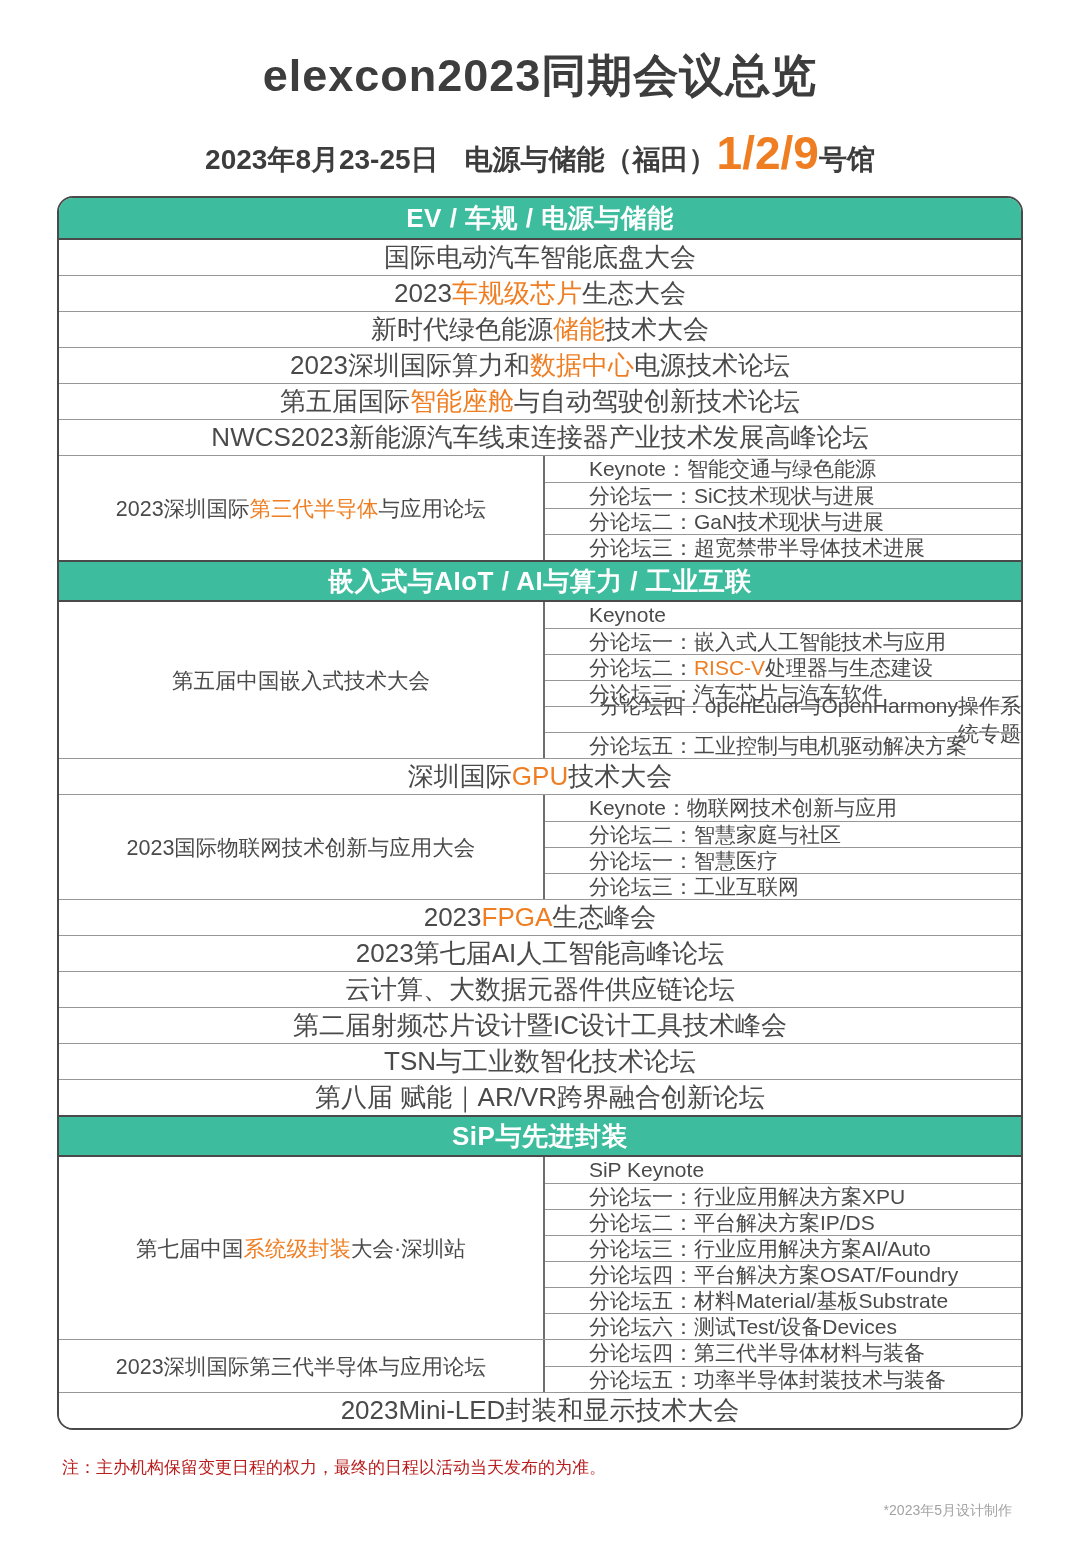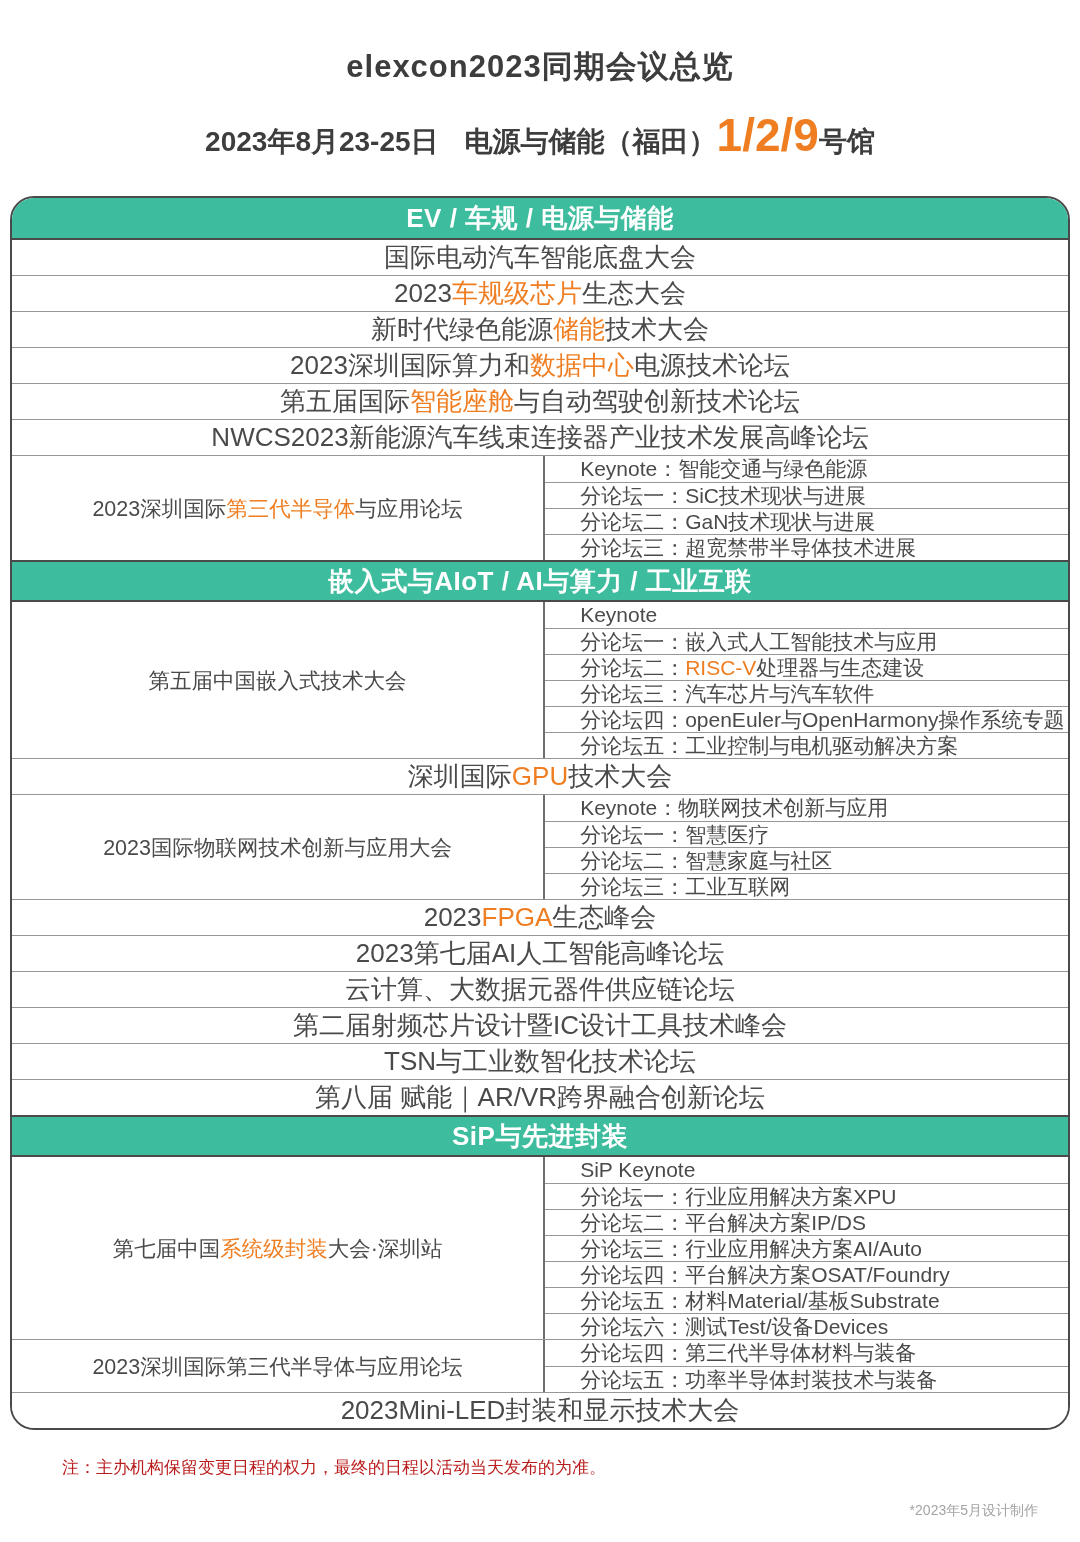--- a/index.html
+++ b/index.html
@@ -14,43 +14,43 @@
   body{
     position:relative;
     background:#ffffff;
     font-family:"Liberation Sans","DejaVu Sans",sans-serif;
     color:var(--text-dark);
     overflow:hidden;
   }
   .page-title{
     padding-top:46px;
     text-align:center;
-    font-size:31px;
+    font-size:45px;
     font-weight:700;
     color:#3d3d3d;
     letter-spacing:1px;
   }
   .subtitle{
     margin-top:20px;
     text-align:center;
     font-size:28px;
     font-weight:700;
     color:#3d3d3d;
   }
   .subtitle .gap{display:inline-block;width:26px;}
   .subtitle .halls{
     color:var(--orange);
     font-size:46px;
     font-weight:700;
   }
   .conference-table{
-    width:1060px;
-    margin:34px auto 0 auto;
+    width:966px;
+    margin:16px auto 0 auto;
     border:2.5px solid var(--border-dark);
-    border-radius:24px;
+    border-radius:16px;
     overflow:hidden;
     background:#ffffff;
   }
   .band{
     height:42px;
     background:var(--green);
     border-top:2.5px solid var(--border-dark);
     border-bottom:2.5px solid var(--border-dark);
     color:#ffffff;
     font-size:26px;
@@ -81,33 +81,33 @@
   .split-right{
     flex:1;
     border-left:2px solid #6e6e6e;
     display:flex;
     flex-direction:column;
   }
   .sub{
     height:26px;
     display:flex;
     align-items:center;
-    padding-left:35px;
+    padding-left:44px;
     font-size:21px;
   }
   .sub + .sub{border-top:1.5px solid var(--line-gray);text-align:right;}
   .orange{color:var(--orange);}
   .footnote{
     margin:26px 0 0 62px;
     font-size:17px;
     color:#b91c1c;
   }
   .credit{
     position:absolute;
-    right:42px;
+    right:68px;
     top:1502px;
     font-size:14px;
     color:#a3a3a3;
   }
 </style>
 </head>
 <body>
 
 <div class="page-title">elexcon2023同期会议总览</div>
 
@@ -183,26 +183,26 @@
     </div>
     <div class="row split">
       <div class="split-left">
         <span><span>2023国际物联网技术创新与应用大会</span></span>
       </div>
       <div class="split-right">
         <div class="sub">
           <span><span>Keynote：物联网技术创新与应用</span></span>
         </div>
         <div class="sub">
+          <span><span>分论坛二：智慧家庭与社区</span></span>
+        </div>
+        <div class="sub">
           <span><span>分论坛一：智慧医疗</span></span>
         </div>
         <div class="sub">
-          <span><span>分论坛二：智慧家庭与社区</span></span>
-        </div>
-        <div class="sub">
           <span><span>分论坛三：工业互联网</span></span>
         </div>
       </div>
     </div>
     <div class="row full">
       <span><span>2023</span><span class="orange">FPGA</span><span>生态峰会</span></span>
     </div>
     <div class="row full">
       <span><span>2023第七届AI人工智能高峰论坛</span></span>
     </div>

